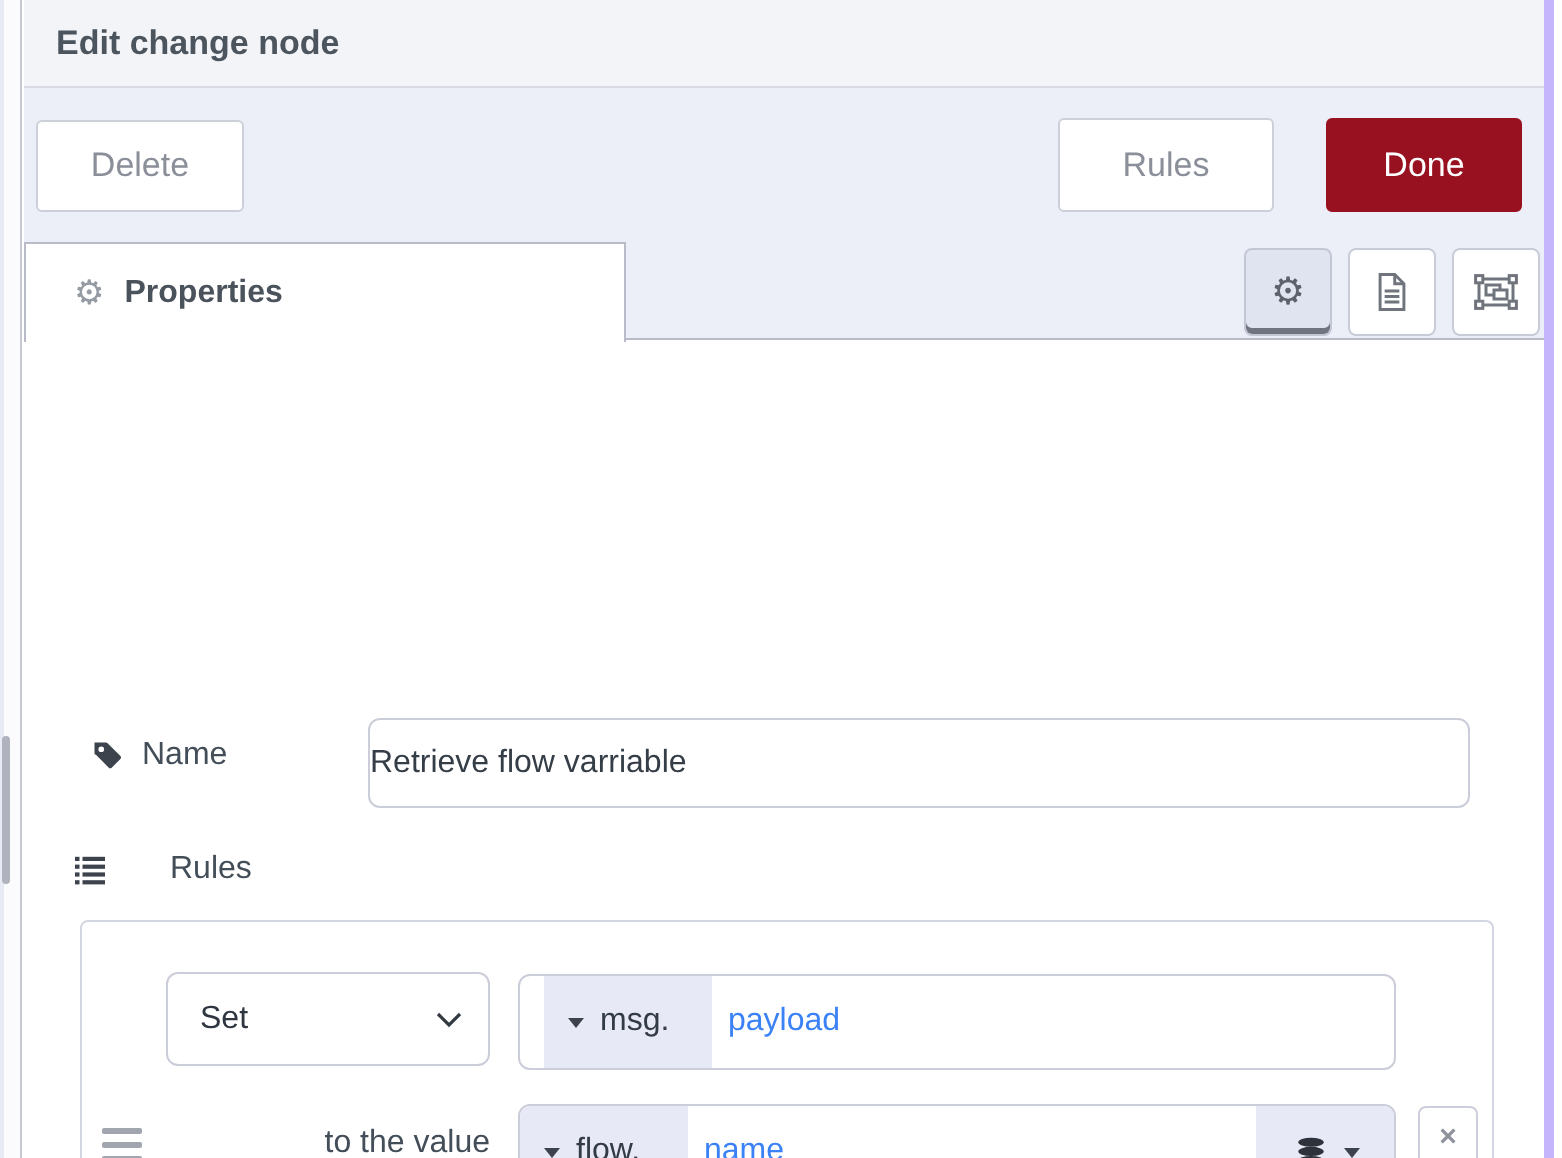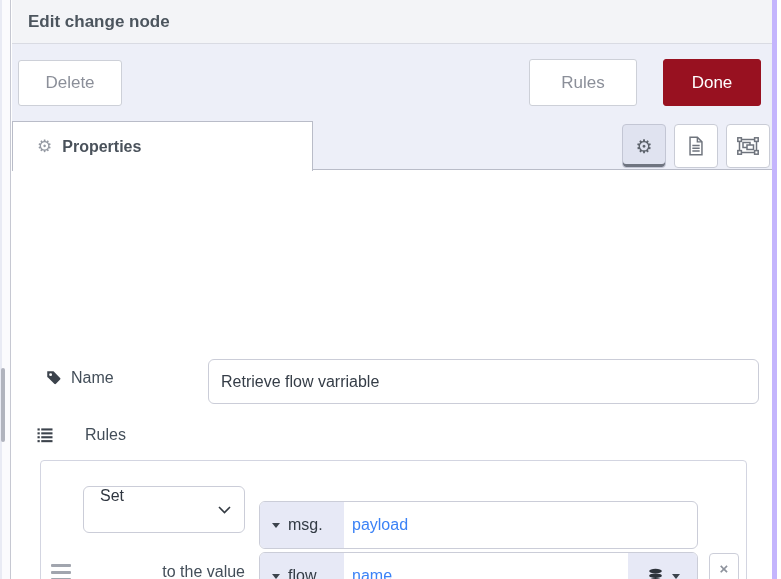--- a/index.html
+++ b/index.html
@@ -63,44 +63,44 @@
   }
 
   .content { position:relative; height:409px; background:#fff; }
 
   .field-label { position:absolute; display:flex; align-items:center; gap:8px;
                  font-size:16px; color:#434e59; }
   .name-label  { left:33px; top:199px; }
   .rules-label { left:24px; top:256px;gap:31px; }
 
   .name-input {
-    position:absolute; left:196px; top:189px; width:551px; height:45px;
-    border:1px solid #cbcdd8; border-radius:6px; padding:0 12px;
+    position:absolute; left:172px; top:189px; width:551px; height:45px;
+    border:1px solid #cbcdd8; border-radius:6px; padding:0 0;
     font-family:inherit; font-size:16px; color:#353d47; background:#fff;
   }
 
   .rule-box {
     position:absolute; left:28px; top:290px; width:707px; height:286px;
     border:1px solid #d3d5e1; border-radius:4px; background:#fff;
   }
 
   .action-select {
     position:absolute; left:42px; top:25px; width:162px; height:47px;
     border:1px solid #cbcdd8; border-radius:6px; background:#fff;
-    display:flex; align-items:flex-start; padding-left:16px;
+    display:flex; align-items:center; padding-left:16px;
     font-size:16px; color:#2f3640; cursor:pointer;
   }
   .action-select svg { position:absolute; right:13px; top:50%; transform:translateY(-50%); }
 
   .typed-group {
     position:absolute; left:218px; width:439px; height:48px;
     border:1px solid #cbcdd8; border-radius:6px; background:#fff;
     display:flex; align-items:center; overflow:hidden;
   }
-  .tg-row1 { top:40px; }
+  .tg-row1 { top:26px;padding-left:12px; }
   .tg-row2 { top:91px; }
   .tg-prefix {
     width:84px; height:100%; background:#e7e9f6; flex:0 0 auto;
     display:flex; align-items:center; gap:8px; padding-left:12px;
     font-size:16px; color:#333b45; cursor:pointer;
   }
   .tri { width:0; height:0; border-left:4px solid transparent; border-right:4px solid transparent;
          border-top:5px solid #3c434c; }
   .tg-value { padding-left:8px; font-size:16px; color:#3b82f6; }
   .tg-hint { position:absolute; right:80px; bottom:7px; font-size:12px; color:#c6c9d2; }

